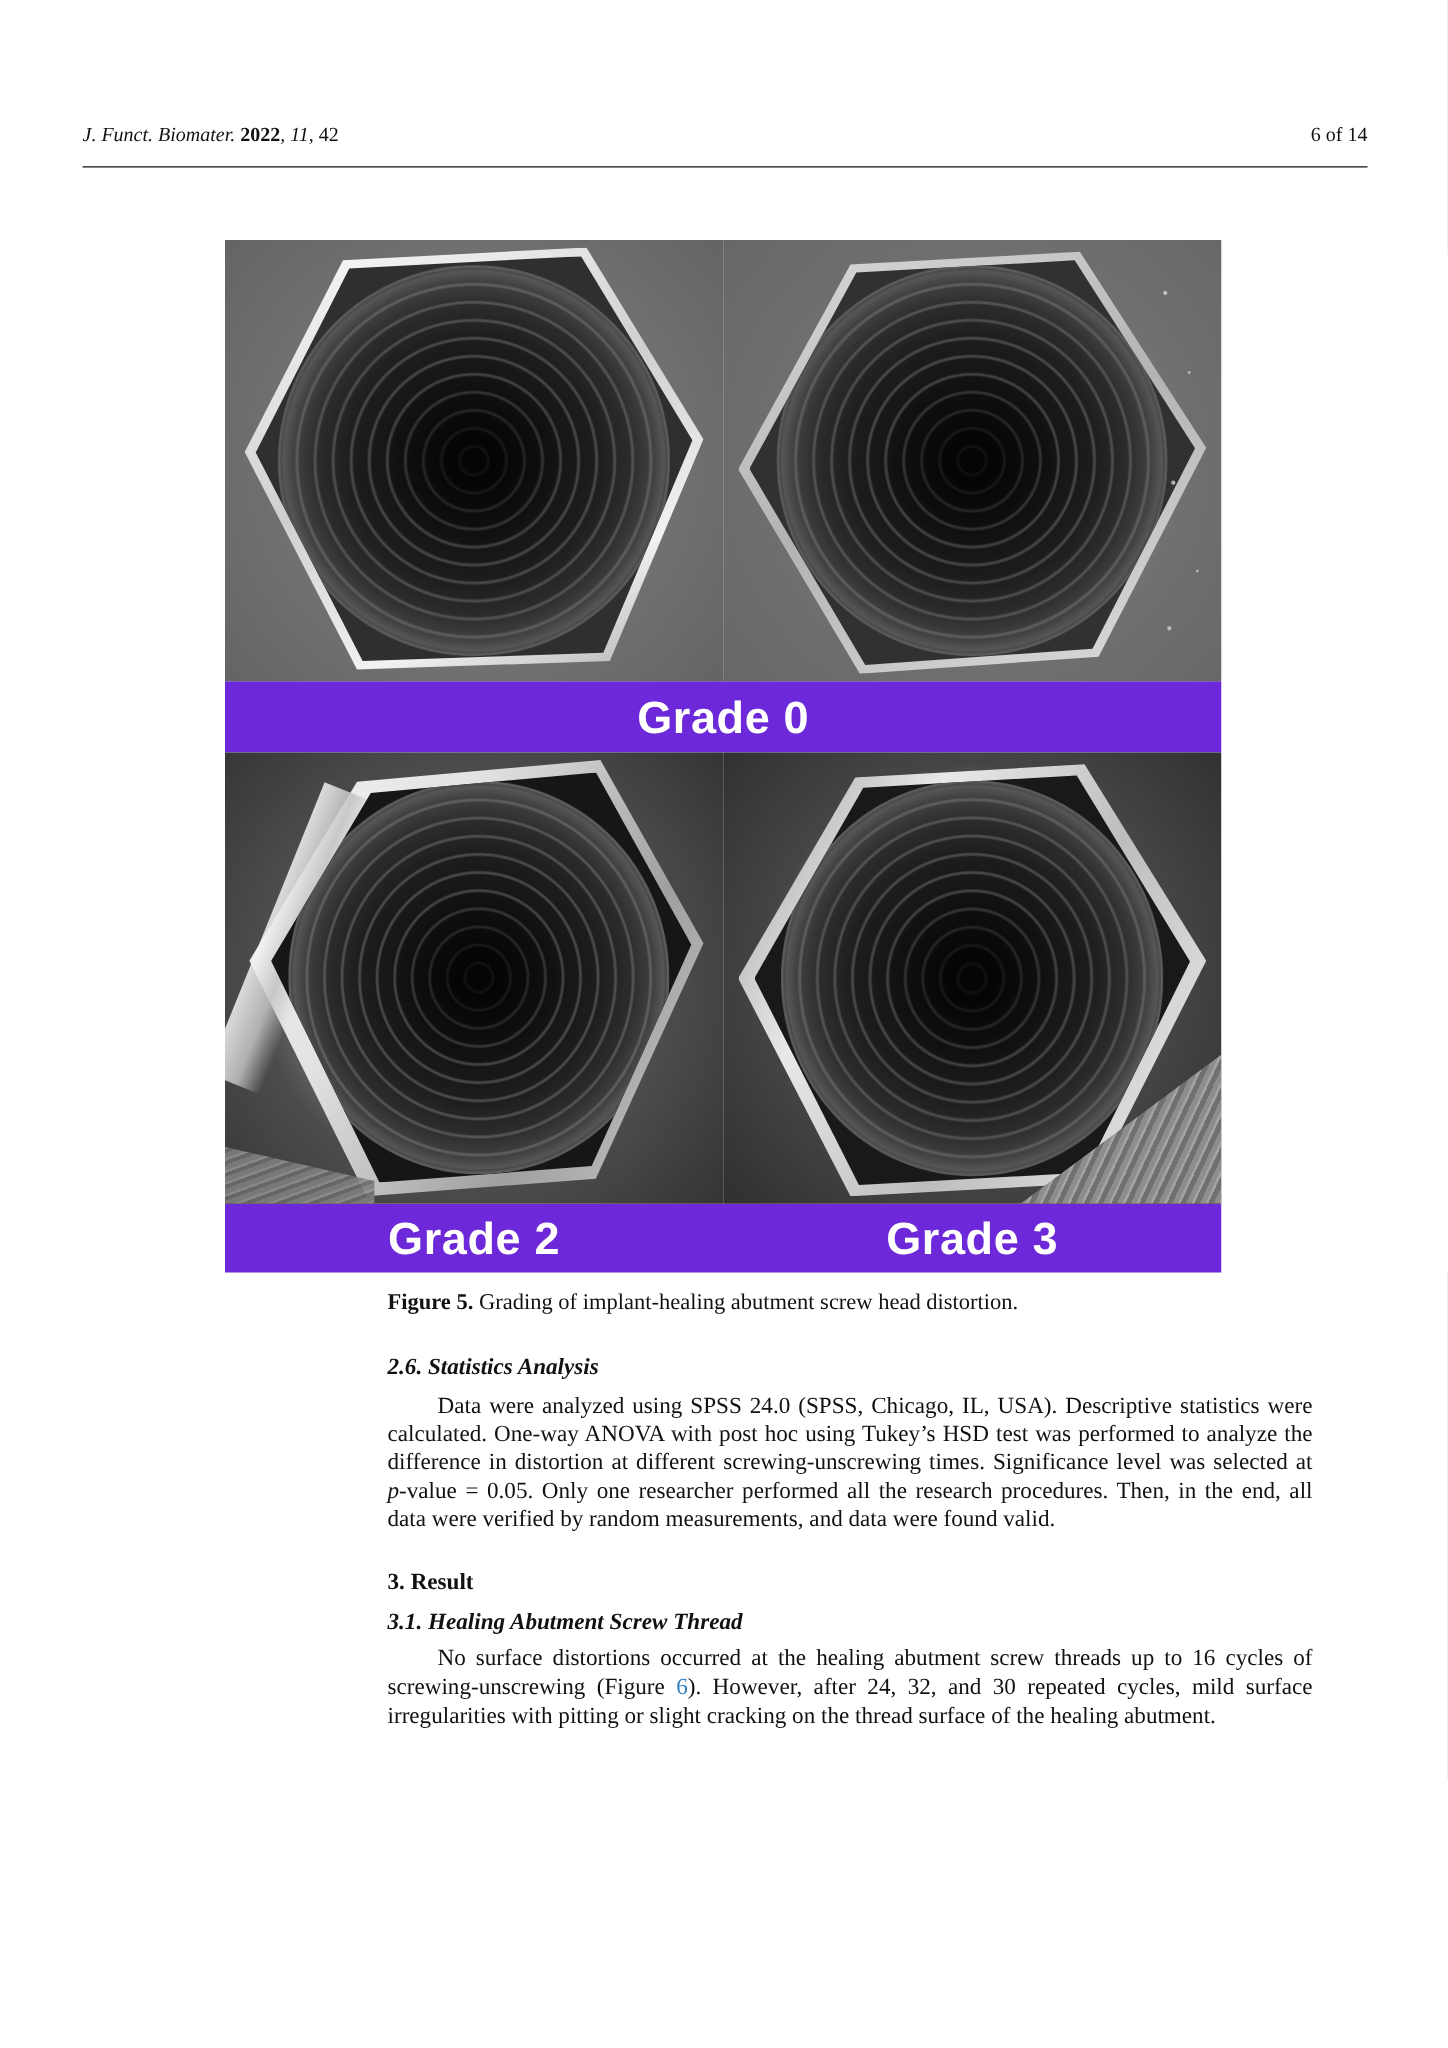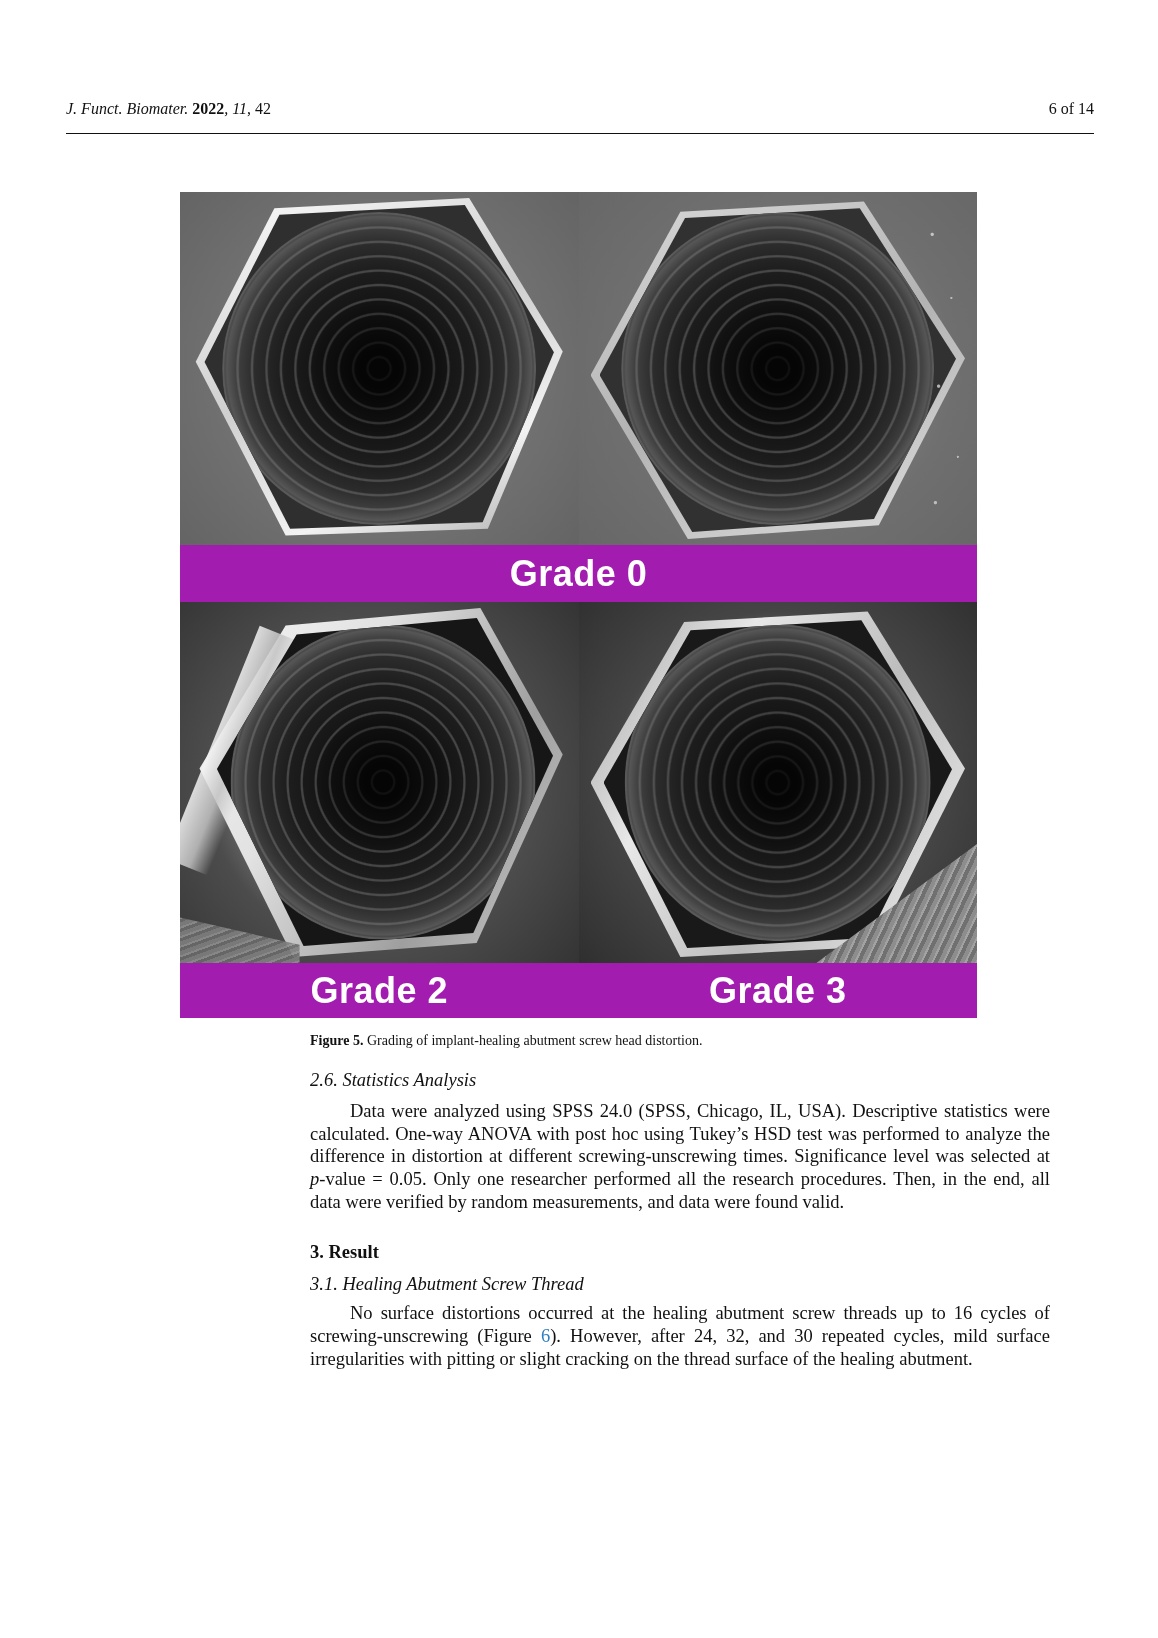--- a/index.html
+++ b/index.html
@@ -19,21 +19,21 @@
   .page-header .jyear{font-weight:bold;}
   .page-header .jvol{font-style:italic;}
 
   
   .figure{position:absolute;left:180px;top:192px;width:797px;height:826px;}
   .fig-grid{
     display:grid;width:100%;height:100%;
     grid-template-columns:1fr 1fr;
     grid-template-rows:353px 57px 361px 55px;
   }
-  .banner{grid-column:1 / span 2;background:#a21caf;display:flex;}
+  .banner{grid-column:1 / span 2;background:#6d28d9;display:flex;}
   .banner-cell{
     flex:1;display:flex;align-items:center;justify-content:center;
     color:#ffffff;font-family:"Liberation Sans","DejaVu Sans",sans-serif;
     font-weight:bold;font-size:36px;letter-spacing:.5px;
   }
 
   
   .sem{position:relative;overflow:hidden;}
   .g0{background:radial-gradient(circle at 50% 50%, #7d7d7d 0 44%, #707070 62%, #646464 100%);}
   .g1{background:radial-gradient(circle at 52% 50%, #7a7a7a 0 44%, #6f6f6f 62%, #676767 100%);}
@@ -91,23 +91,23 @@
     opacity:.9;
   }
   .scratch-br{
     position:absolute;right:0;bottom:0;width:42%;height:33%;
     background:repeating-linear-gradient(115deg,#a2a2a2 0 2px,#707070 2px 6px,#8d8d8d 6px 10px);
     clip-path:polygon(100% 0, 4% 100%, 100% 100%);
   }
 
   
   .content{position:absolute;left:310px;top:1030px;width:740px;font-size:18.5px;line-height:22.6px;}
-  .caption{margin:0 0 16px 0;font-size:14px;}
+  .caption{margin:0 0 30px 0;font-size:18px;}
   .caption b{font-weight:bold;}
-  .sec-heading{margin:0 0 9px 0;font-size:18.5px;font-weight:normal;}
+  .sec-heading{margin:0 0 9px 0;font-size:18.5px;font-weight:bold;}
   .ital{font-style:italic;}
   .boldh{font-weight:bold;}
   .bodyp{margin:0;text-align:justify;text-indent:40px;}
   .mt-result{margin-top:28px;}
   .mt-sub{margin-top:5px;margin-bottom:7px;}
   .pvar{font-style:italic;}
   .figlink{color:#2e7fc0;text-decoration:none;cursor:pointer;}
 </style>
 </head>
 <body>

